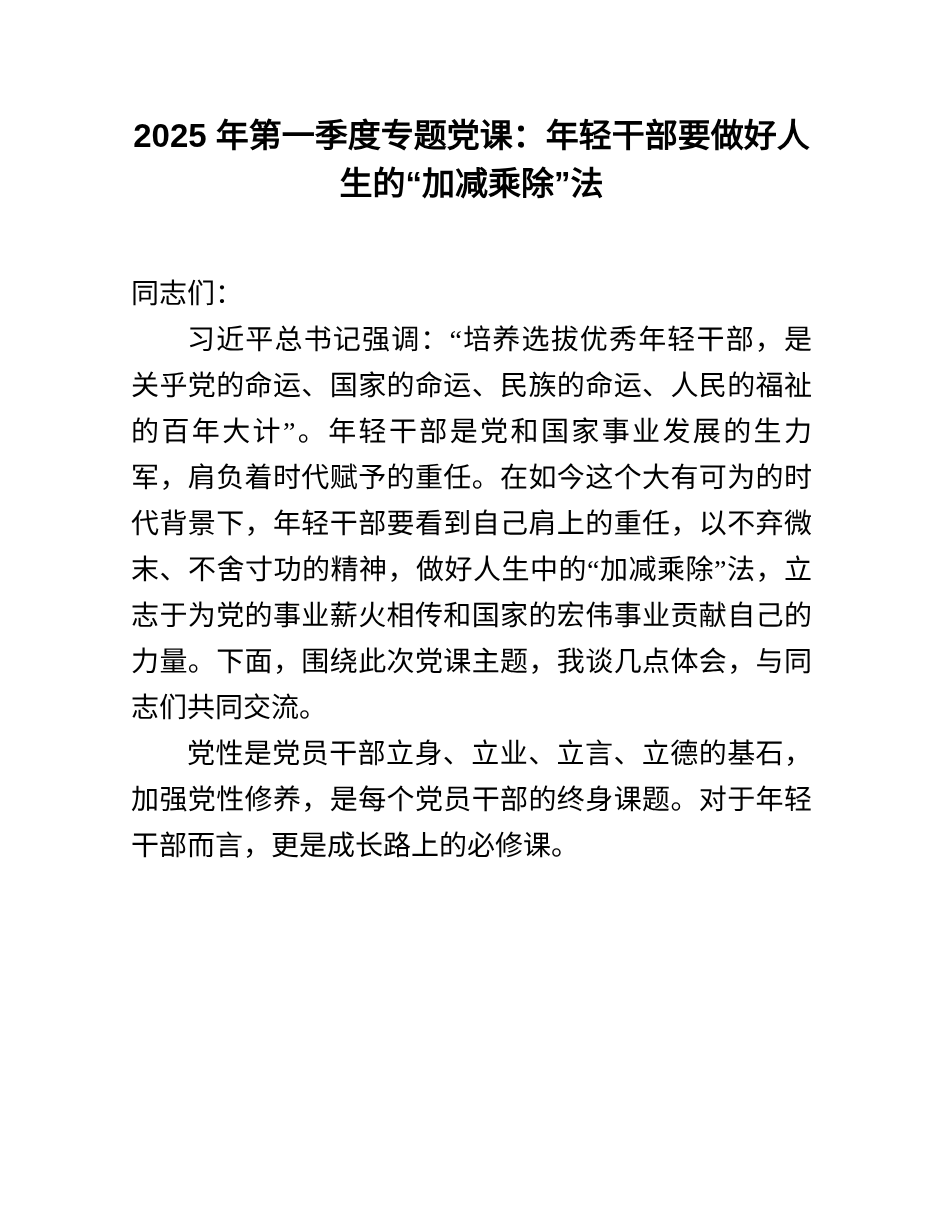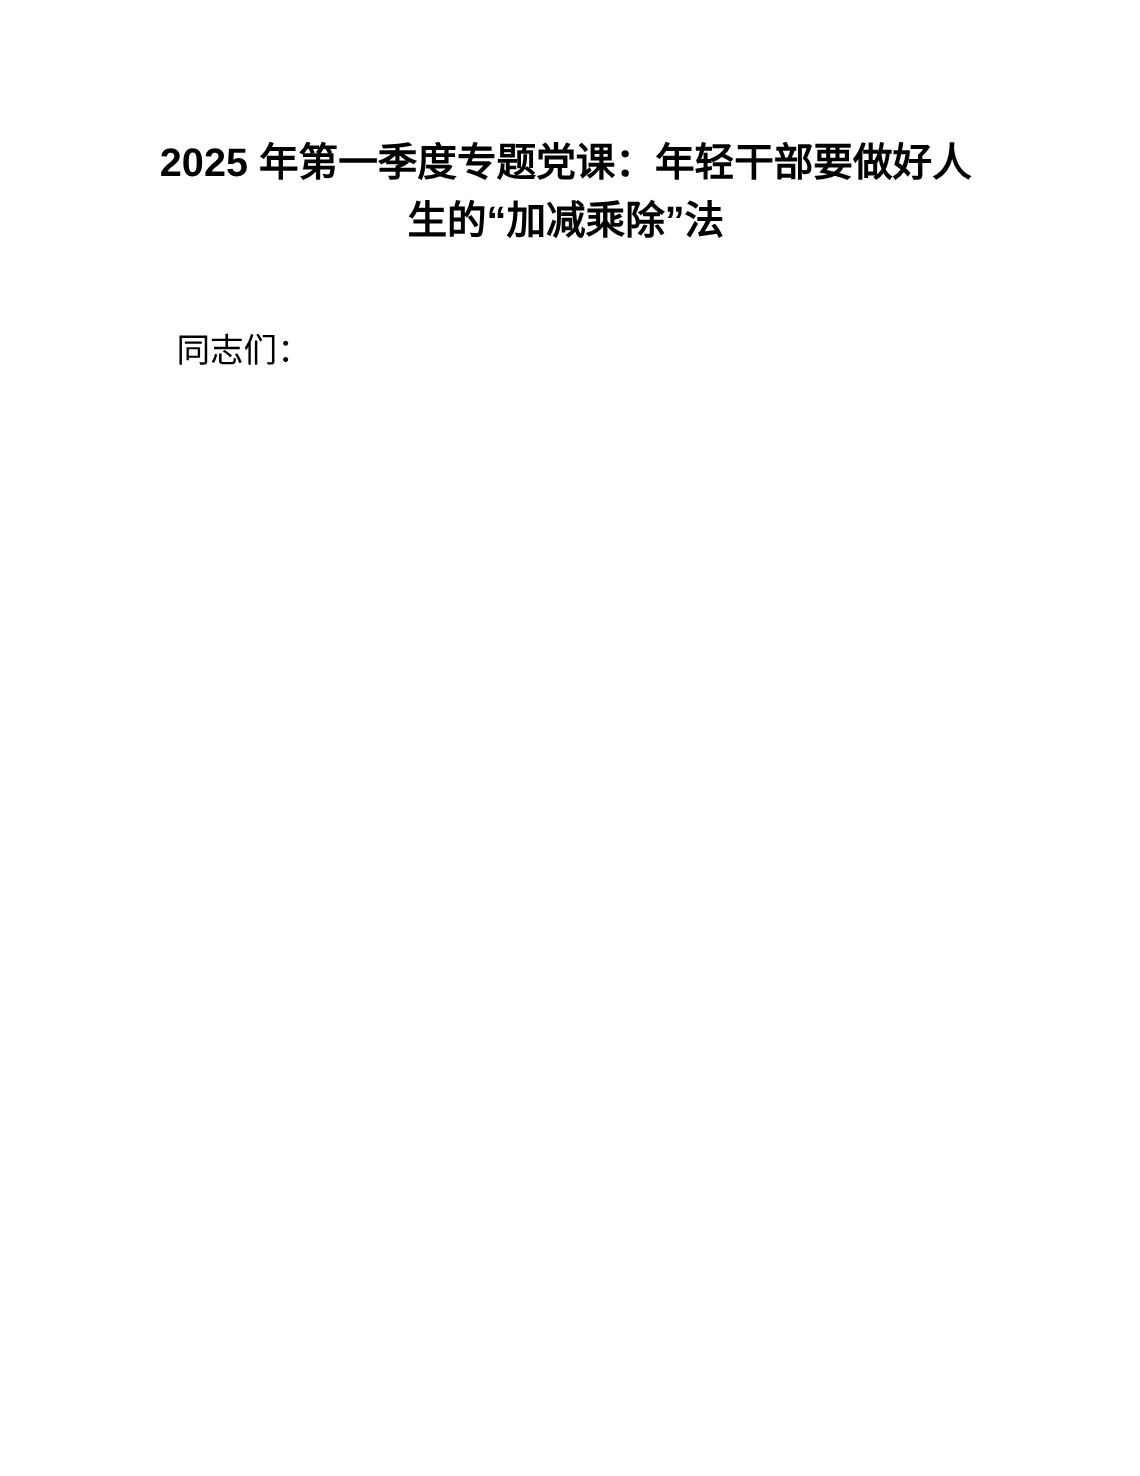--- a/index.html
+++ b/index.html
@@ -29,32 +29,34 @@
     color: #000000;
     margin: 0 0 63px 0;
   }
   .doc-body {
     font-family: "Liberation Serif", "DejaVu Serif", serif;
     font-size: 28px;
     line-height: 46px;
     color: #000000;
   }
   .doc-body p {
-    margin: 16px;
+    margin: 0;
     text-align: justify;
     text-indent: 2em;
     font-family: Liberation Serif, serif;
   }
   .doc-body p.salutation {
     text-indent: 0;
     text-align: left;
   }
 </style>
 </head>
 <body>
 
 <div class="page">
   <h1 class="doc-title">2025 年第一季度专题党课：年轻干部要做好人生的“加减乘除”法</h1>
 
   <div class="doc-body">
     <p class="salutation">同志们：</p>
+    <p>习近平总书记强调：“培养选拔优秀年轻干部，是关乎党的命运、国家的命运、民族的命运、人民的福祉的百年大计”。年轻干部是党和国家事业发展的生力军，肩负着时代赋予的重任。在如今这个大有可为的时代背景下，年轻干部要看到自己肩上的重任，以不弃微末、不舍寸功的精神，做好人生中的“加减乘除”法，立志于为党的事业薪火相传和国家的宏伟事业贡献自己的力量。下面，围绕此次党课主题，我谈几点体会，与同志们共同交流。</p>
+    <p>党性是党员干部立身、立业、立言、立德的基石，加强党性修养，是每个党员干部的终身课题。对于年轻干部而言，更是成长路上的必修课。</p>
   </div>
 </div>
 
 </body></html>

